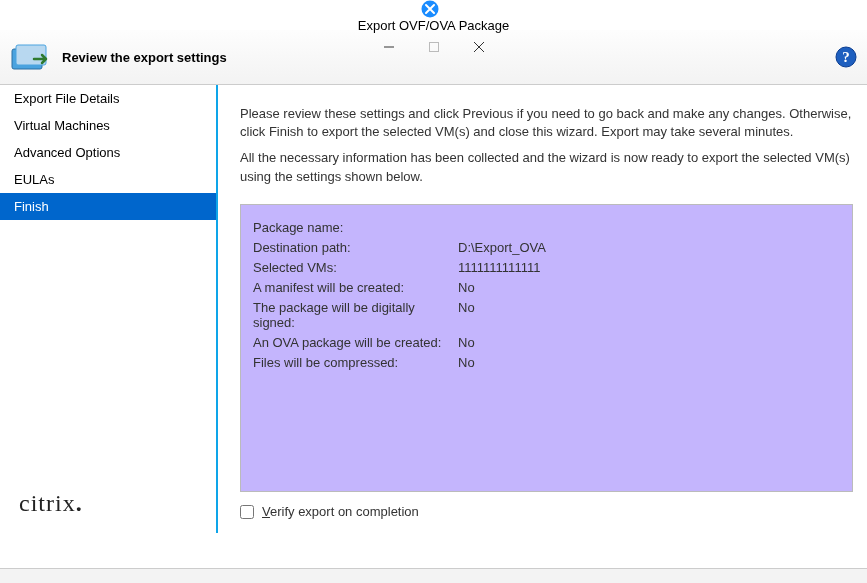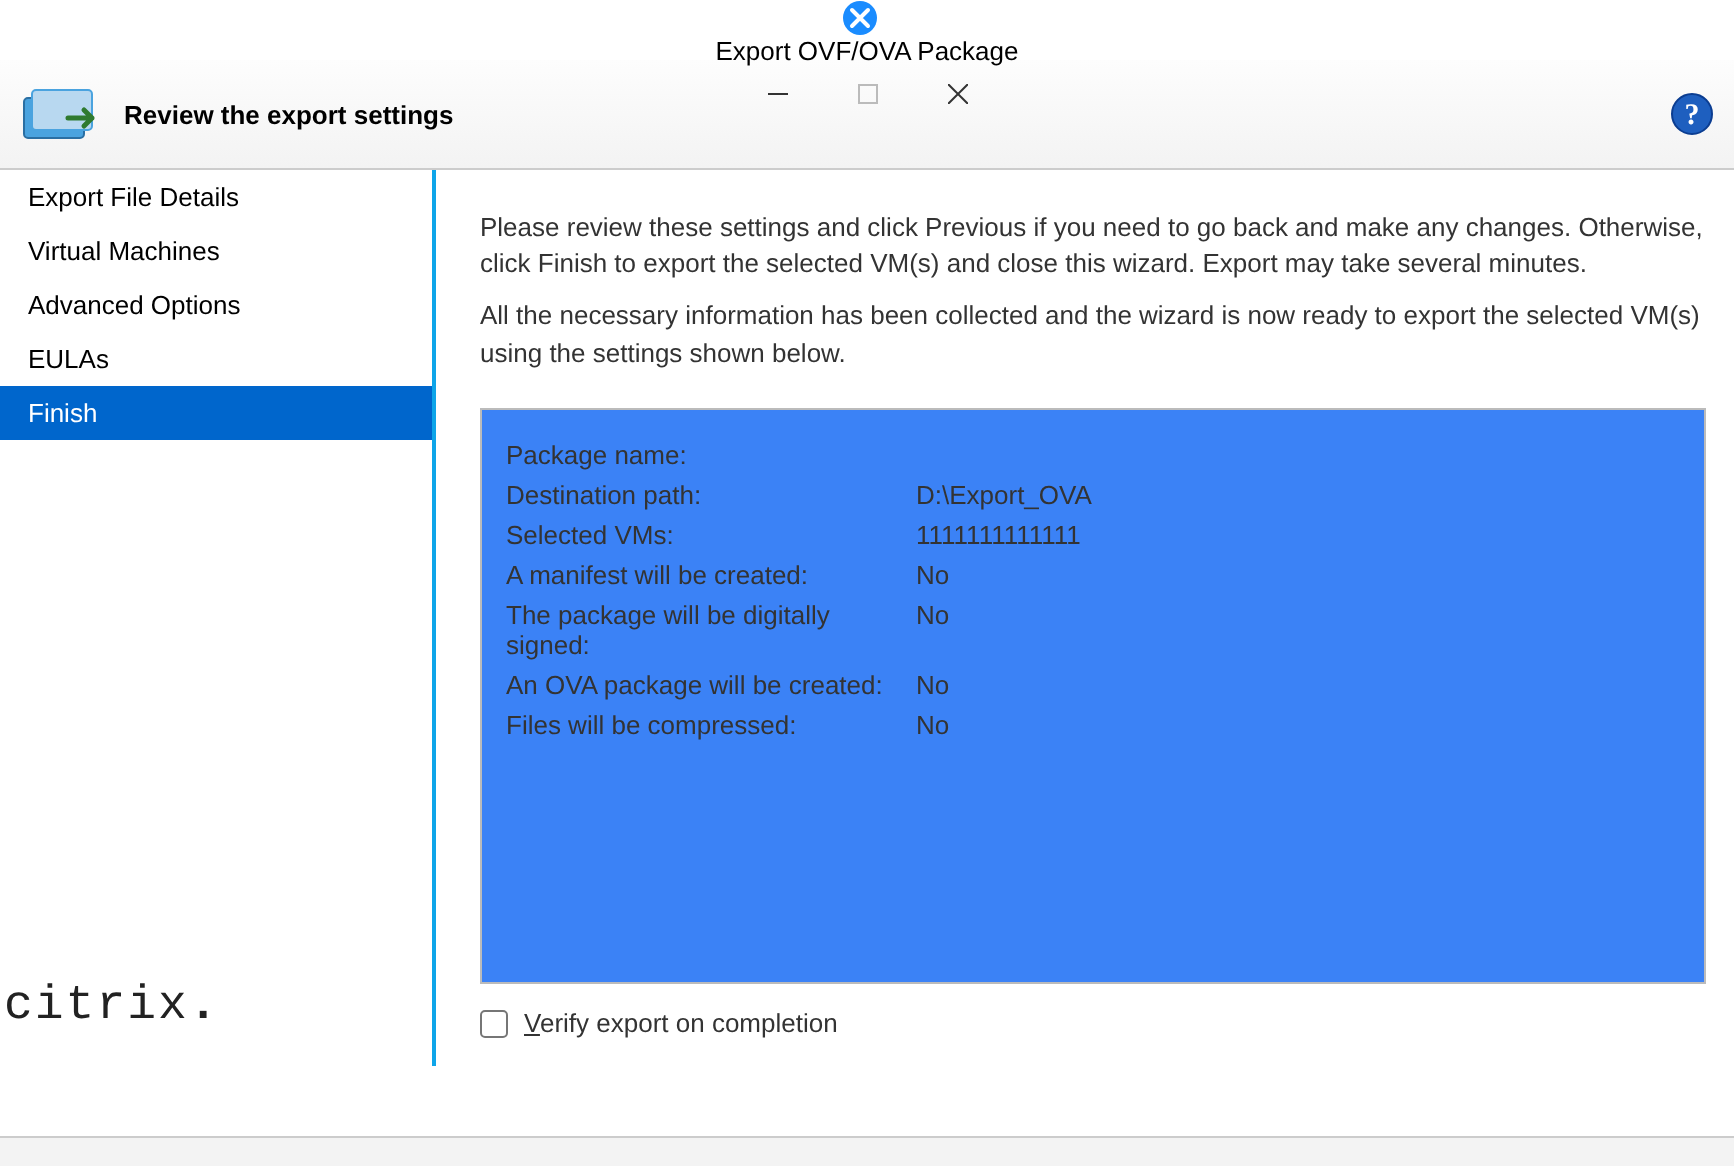--- a/index.html
+++ b/index.html
@@ -62,39 +62,39 @@
   padding: 6px 10px 6px 14px;
   font-size: 13px;
   color: #000;
 }
 .sidebar-item.selected {
   background: #0066cc;
   color: #fff;
 }
 .brand {
   position: absolute;
-  bottom: 16px; left: 2px;
+  bottom: 16px; left: 19px;
   font-size: 24px;
   letter-spacing: 1px;
   color: #222;
-  font-family: Liberation Mono, monospace;
+  font-family: Liberation Serif, serif;
 }
 .brand .dot { font-weight: 700; }
 .main-panel {
   flex: 1;
   padding: 20px 14px 14px 22px;
   display: flex;
   flex-direction: column;
   color: #333;
 }
 .instr { font-size: 13px; margin-bottom: 8px; line-height: 1.4; }
 .settings-box {
   margin-top: 10px;
   border: 1px solid #bbb;
-  background: #3b82f6;
+  background: #c4b5fd;
   padding: 10px 12px;
   flex: 1;
 }
 .settings-row { display: flex; margin: 5px 0; font-size: 13px; }
 .settings-row .lbl { width: 205px; }
 .settings-row .val { flex: 1; }
 .checkbox-row {
   display: flex; align-items: center;
   margin-top: 12px;
   font-size: 13px;

